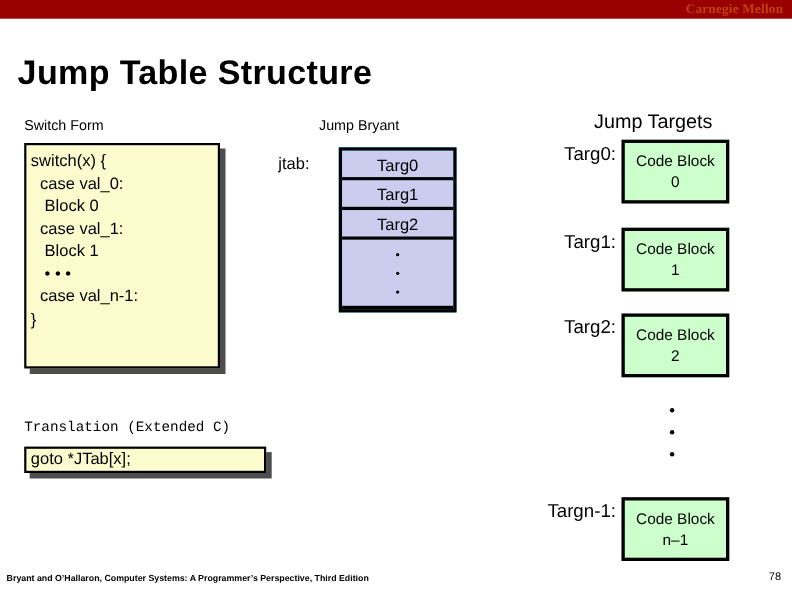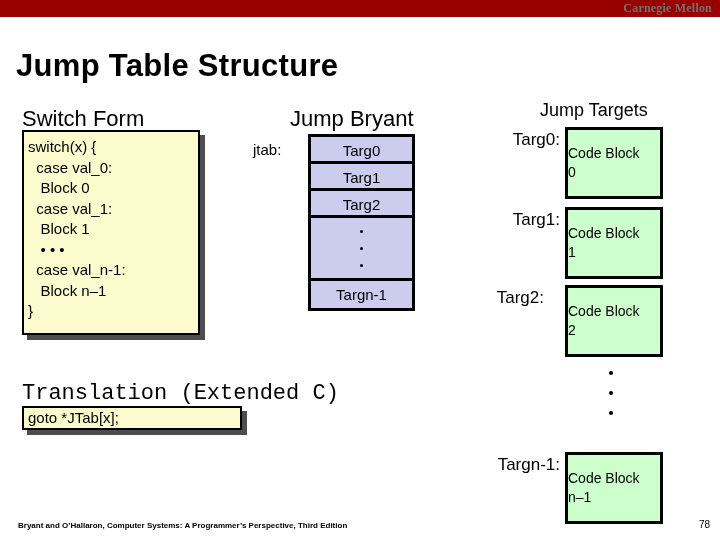--- a/index.html
+++ b/index.html
@@ -22,39 +22,39 @@
     left: 0; top: 0;
     width: 720px; height: 17px;
     background: #990000;
   }
   #brand-text {
     position: absolute;
     right: 8px; top: 0px;
     font-family: "Liberation Serif", serif;
     font-weight: bold;
     font-size: 12px;
-    color: #737373;
+    color: #c2410c;
     letter-spacing: 0.2px;
     line-height: 17px;
   }
 
   
   #page-title {
     position: absolute;
     left: 16px; top: 48px;
     font-size: 31px;
     font-weight: bold;
     letter-spacing: 0.3px;
     white-space: nowrap;
   }
 
   
   .section-heading {
     position: absolute;
-    font-size: 22px;
+    font-size: 13px;
     white-space: nowrap;
   }
 
   
   .yellow-panel {
     position: absolute;
     background: #fbfbcd;
     border: 2px solid #000000;
     box-shadow: 5px 5px 0 0 #4d4d4d;
     box-sizing: border-box;
@@ -108,27 +108,27 @@
   #jtab-label {
     position: absolute;
     left: 253px; top: 141px;
     font-size: 15px;
   }
 
   
   .green-block {
     position: absolute;
     width: 98px;
-    height: 72px;
+    height: 58px;
     background: #ccffcc;
     border: 3px solid #000000;
     box-sizing: border-box;
     display: flex;
     flex-direction: column;
-    align-items: flex-start;
+    align-items: center;
     justify-content: center;
     font-size: 14px;
     line-height: 19px;
     text-align: center;
   }
   .green-block .gb-line { white-space: nowrap; }
   .target-label {
     position: absolute;
     font-size: 17px;
     white-space: nowrap;
@@ -152,21 +152,20 @@
     margin: 8px 0;
   }
 
   
   #footer-attribution {
     position: absolute;
     left: 6px; top: 521px;
     font-size: 8px;
     font-weight: bold;
     white-space: nowrap;
-    margin-left: 12px;
   }
   #footer-page-number {
     position: absolute;
     right: 10px; top: 519px;
     font-size: 10px;
     text-align: right;
   }
 </style>
 </head>
 <body>
@@ -179,57 +178,55 @@
 <div class="section-heading" style="left:22px; top:106px;">Switch Form</div>
 
 <div class="yellow-panel" id="switch-form-panel" style="left:22px; top:130px; width:178px; height:205px; padding:5px 0 14px 0;">
   <div class="code-line">switch(x) {</div>
   <div class="code-line">  case val_0:</div>
   <div class="code-line">   Block 0</div>
   <div class="code-line">  case val_1:</div>
   <div class="code-line">   Block 1</div>
   <div class="code-line">   • • •</div>
   <div class="code-line">  case val_n-1:</div>
-  <div class="code-line">   Block n–1</div>
   <div class="code-line">}</div>
 </div>
 
 <div class="section-heading" style="left:290px; top:106px;">Jump Bryant</div>
 
 <div id="jtab-label">jtab:</div>
 
 <div id="jump-table">
   <div class="jt-cell">Targ0</div>
   <div class="jt-cell">Targ1</div>
   <div class="jt-cell">Targ2</div>
   <div class="jt-cell dots">
     <div class="dot-col">
       <span></span>
         <span></span>
         <span></span>
     </div>
   </div>
-  <div class="jt-cell last">Targn-1</div>
 </div>
 
 <div class="section-heading" style="left:540px; top:100px; font-size:18px;">Jump Targets</div>
 
 <div class="target-label" style="left:492px; top:130px; width:68px;">Targ0:</div>
 <div class="green-block" style="left:565px; top:127px;">
   <div class="gb-line">Code Block</div>
   <div class="gb-line">0</div>
 </div>
 
 <div class="target-label" style="left:492px; top:210px; width:68px;">Targ1:</div>
 <div class="green-block" style="left:565px; top:207px;">
   <div class="gb-line">Code Block</div>
   <div class="gb-line">1</div>
 </div>
 
-<div class="target-label" style="left:476px; top:288px; width:68px;">Targ2:</div>
+<div class="target-label" style="left:492px; top:288px; width:68px;">Targ2:</div>
 <div class="green-block" style="left:565px; top:285px;">
   <div class="gb-line">Code Block</div>
   <div class="gb-line">2</div>
 </div>
 
 <div id="targets-ellipsis">
   <span></span>
     <span></span>
     <span></span>
 </div>

